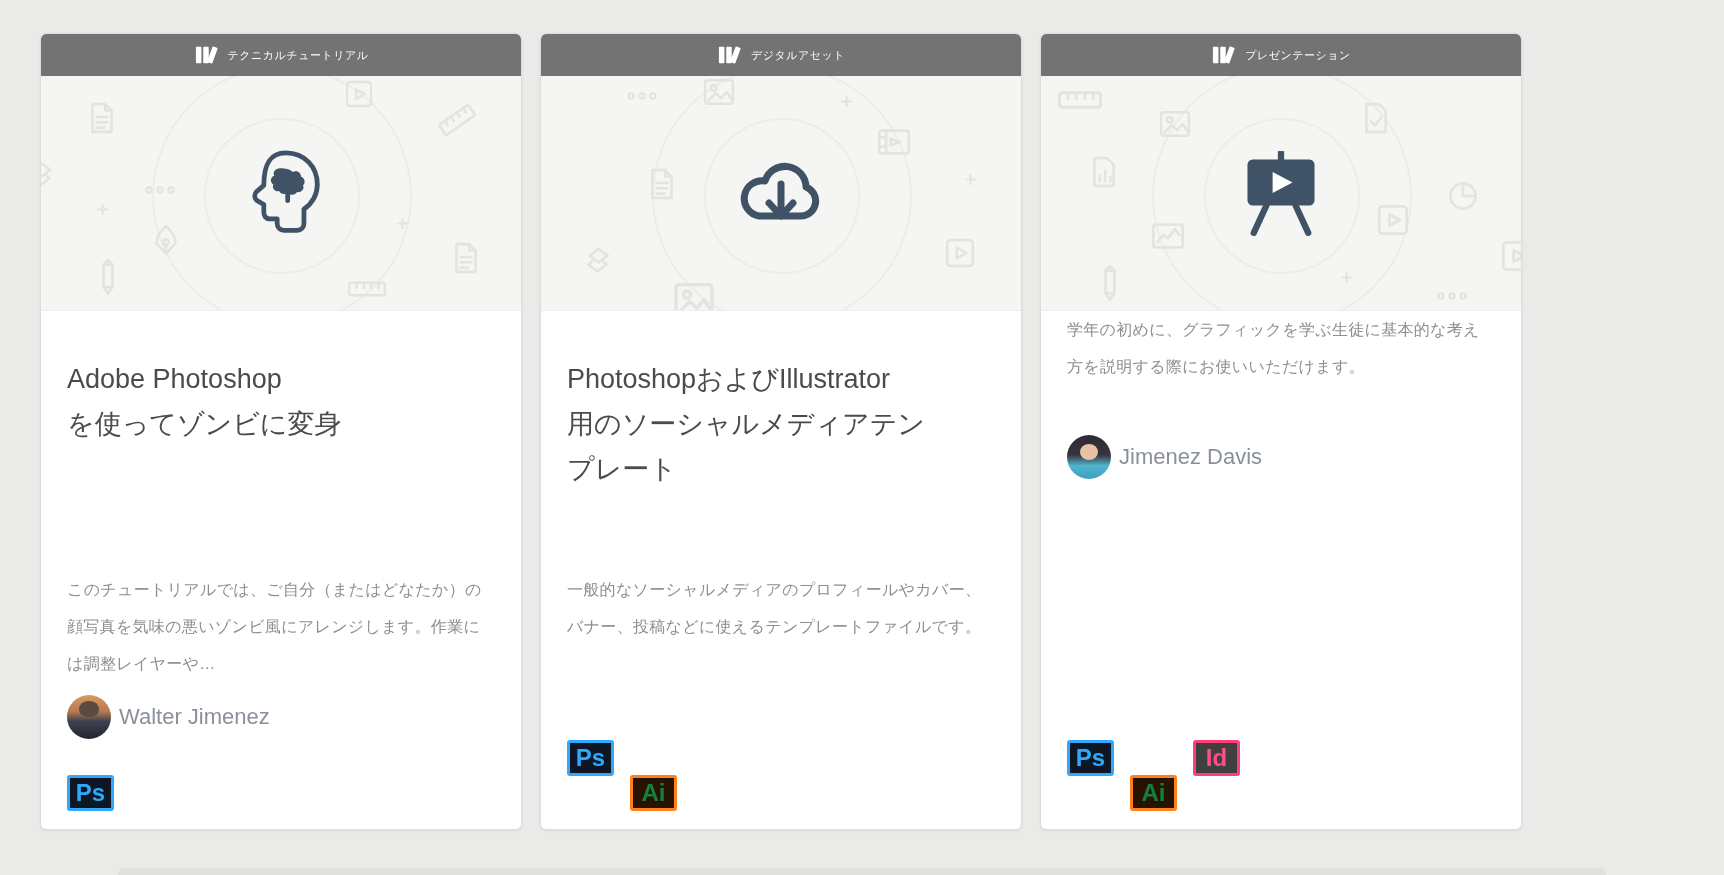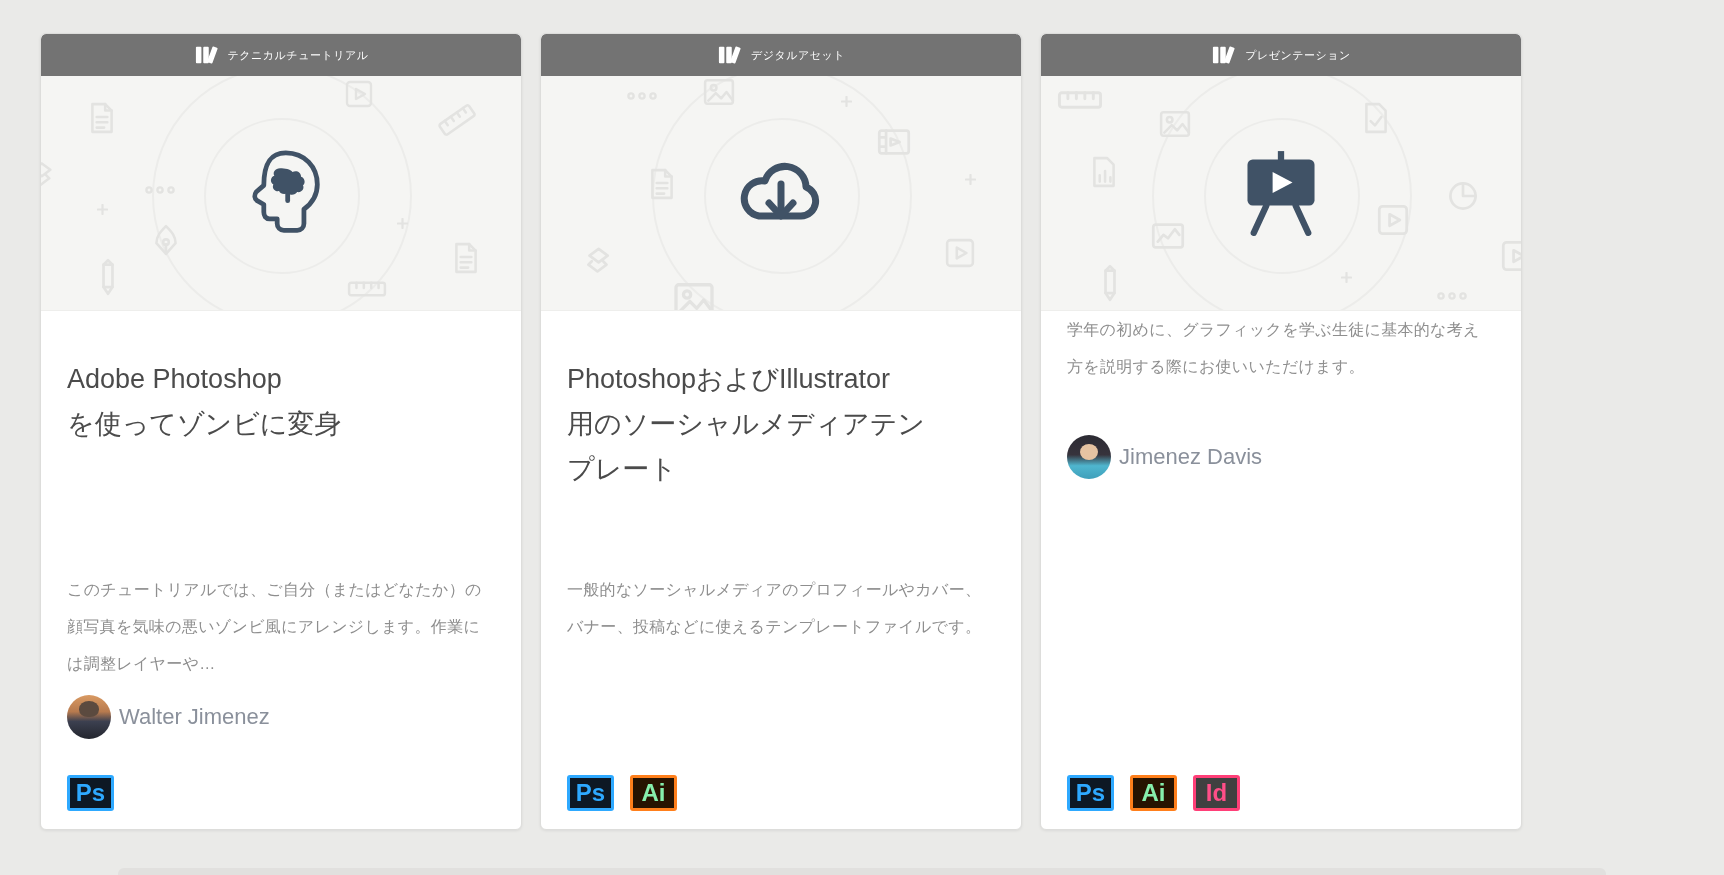--- a/index.html
+++ b/index.html
@@ -70,21 +70,21 @@
   .avatar-3 { background:linear-gradient(180deg,#2c2b33 0%,#37333c 45%,#4fb6cf 70%,#3f9fba 100%); }
   .avatar-3::after { content:""; position:absolute; left:13px; top:9px; width:18px; height:16px; border-radius:50%; background:#e6c3a2; }
   .author-name { font-size:22px; color:#8a909b; }
   .badges { position:absolute; left:26px; bottom:18px; display:flex; gap:16px; }
   .badge {
     width:47px; height:36px; border-radius:3px;
     display:flex; align-items:center; justify-content:center;
     font-size:24px; font-weight:700;
   }
   .badge-ps { background:#0d1824; border:3px solid #2ea9ff; color:#2ea9ff; }
-  .badge-ai { background:#271301; border:3px solid #ff7f1b; color:#86efac; }
+  .badge-ai { background:#271301; border:3px solid #ff7f1b; color:#15803d;margin-top:35px; }
   .badge-id { background:#404040; border:3px solid #ff3f78; color:#ff4e88; }
   .next-section-peek {
     position:absolute; left:118px; top:868px;
     width:1488px; height:10px;
     background:#e1e0de; border-radius:6px 6px 0 0;
   }
 </style>
 </head>
 <body>
 

